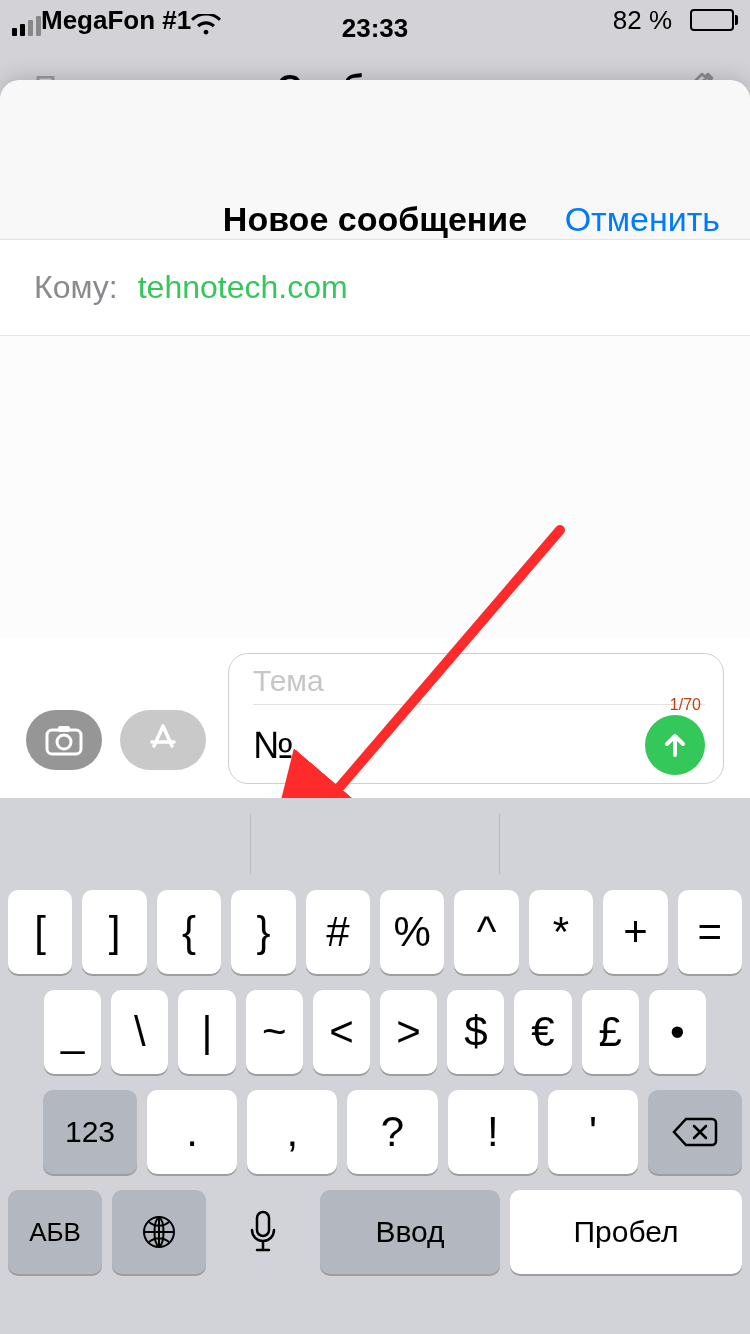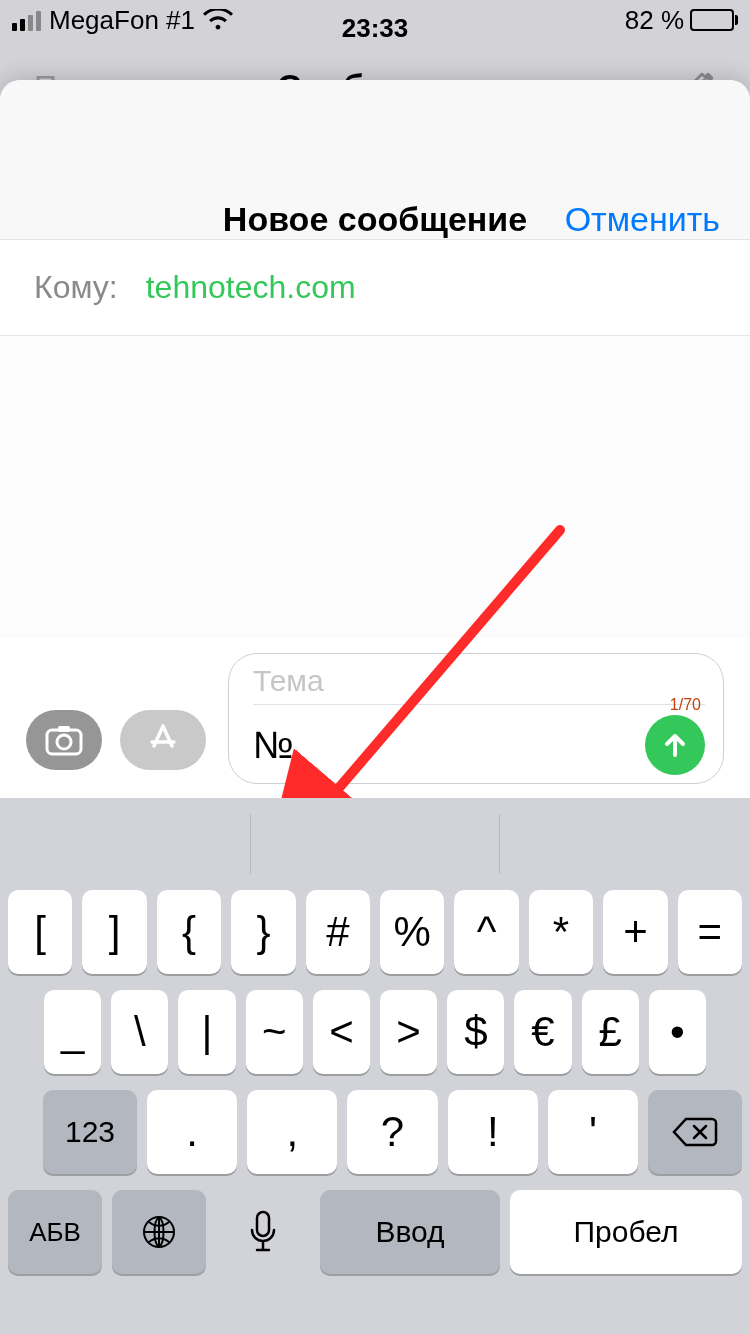--- a/index.html
+++ b/index.html
@@ -1,22 +1,22 @@
 <!DOCTYPE html>
 <html><head>
 <meta charset="utf-8">
 <style>
   * { box-sizing: border-box; margin: 0; padding: 0; font-family: -apple-system, 'Helvetica Neue', Helvetica, Arial, sans-serif; }
   html, body { width: 750px; height: 1334px; overflow: hidden; background: #d2d2d7; }
 
   
   .status-bar { height: 40px; background: #d2d2d7; display: flex; align-items: center; padding: 0 12px; font-size: 26px; font-weight: 500; color: #000; }
-  .status-left { display: flex; align-items: center; gap: 8px; flex:1; }
+  .status-left { display: flex; align-items: flex-end; gap: 0; flex:1;font-weight:bold; }
   .status-center { flex:0 0 auto; font-weight: 600; margin-top: 16px;}
-  .status-right { flex:1; display:flex; justify-content:flex-end; align-items:center; gap:6px;}
+  .status-right { flex:1; display:flex; justify-content:flex-end; align-items:center; gap:18px;}
   .sig-bars { display:inline-flex; align-items:flex-end; gap:3px; height:22px;}
   .sig-bars span { width:5px; background:#000; display:block; border-radius:1px;}
   .sig-bars span:nth-child(1){height:8px;}
   .sig-bars span:nth-child(2){height:12px;}
   .sig-bars span:nth-child(3){height:16px; background:#888;}
   .sig-bars span:nth-child(4){height:20px; background:#888;}
   .wifi-icon { width:30px; height:22px; }
   .batt { display:inline-flex; align-items:center; }
   .batt-body { width:44px; height:22px; border:2px solid #000; border-radius:4px; position:relative; padding:2px; }
   .batt-fill { height:100%; width:82%; background:#000; border-radius:1px;}
@@ -28,29 +28,29 @@
   .bg-hint .center { position:absolute; left:0; right:0; text-align:center; font-size:34px; font-weight:700; color:#000;}
   .bg-hint .compose { position:absolute; right:34px; bottom:0; }
 
   
   .sheet { position:absolute; top:80px; left:0; right:0; bottom:0; background: #fcfcfc; border-radius: 20px 20px 0 0; box-shadow: 0 -4px 20px rgba(0,0,0,.15); overflow:hidden; }
   .nav-bar { height:160px; background:#f8f8f8; display:flex; align-items:flex-end; justify-content:center; position:relative; border-bottom:1px solid #e3e3e3; border-radius:20px 20px 0 0;}
   .nav-title { font-size:34px; font-weight:700; color:#000; }
   .nav-cancel { position:absolute; right:30px; font-size:34px; color:#007aff; }
 
   .to-row { height:96px; background:#fff; display:flex; align-items:center; padding:0 34px; font-size:32px; border-bottom:1px solid #e7e7e7; }
-  .to-label { color:#8a8a8e; margin-right:28px; }
+  .to-label { color:#8a8a8e; margin-right:20px; }
   .to-value { color:#34c759; }
 
   .compose-area { position:absolute; left:0; right:0; bottom:536px; height:160px; display:flex; align-items:flex-end; padding:0 26px 14px 26px; background:#fff;}
   .compose-left { display:flex; align-items:center; gap:18px; padding-bottom:14px;}
   .icon-pill { height:60px; border-radius:30px; background:#969696; display:flex; justify-content:center; align-items:center; }
   .camera-pill { width:76px; }
   .apps-pill  { width:86px; background:#c9c9c9; }
-  .input-box { flex:1; margin-left:22px; border:1.5px solid #cfcfcf; border-radius:29px; padding:10px 18px 8px 24px; display:flex; flex-direction:column; position:relative; min-height:126px; background:#fff;}
+  .input-box { flex:1; margin-left:22px; border:1.5px solid #cfcfcf; border-radius:20px; padding:10px 18px 8px 24px; display:flex; flex-direction:column; position:relative; min-height:126px; background:#fff;}
   .subject { font-size:30px; color:#c6c6c8; border-bottom:1px solid #e2e2e2; padding-bottom:6px; }
   .counter { position:absolute; right:22px; top:42px; font-size:16px; color:#c2410c;}
   .msg-row { display:flex; align-items:center; padding-top:10px;}
   .msg-text { flex:1; font-size:38px; color:#000; }
   .send-btn { flex:0 0 60px; height:60px; border-radius:30px; background:#34c759; display:flex; justify-content:center; align-items:center; }
   .send-btn svg { width:34px; height:34px; }
 
   
   .arrow-anno { position:absolute; top:430px; left:280px; pointer-events:none; }
 

